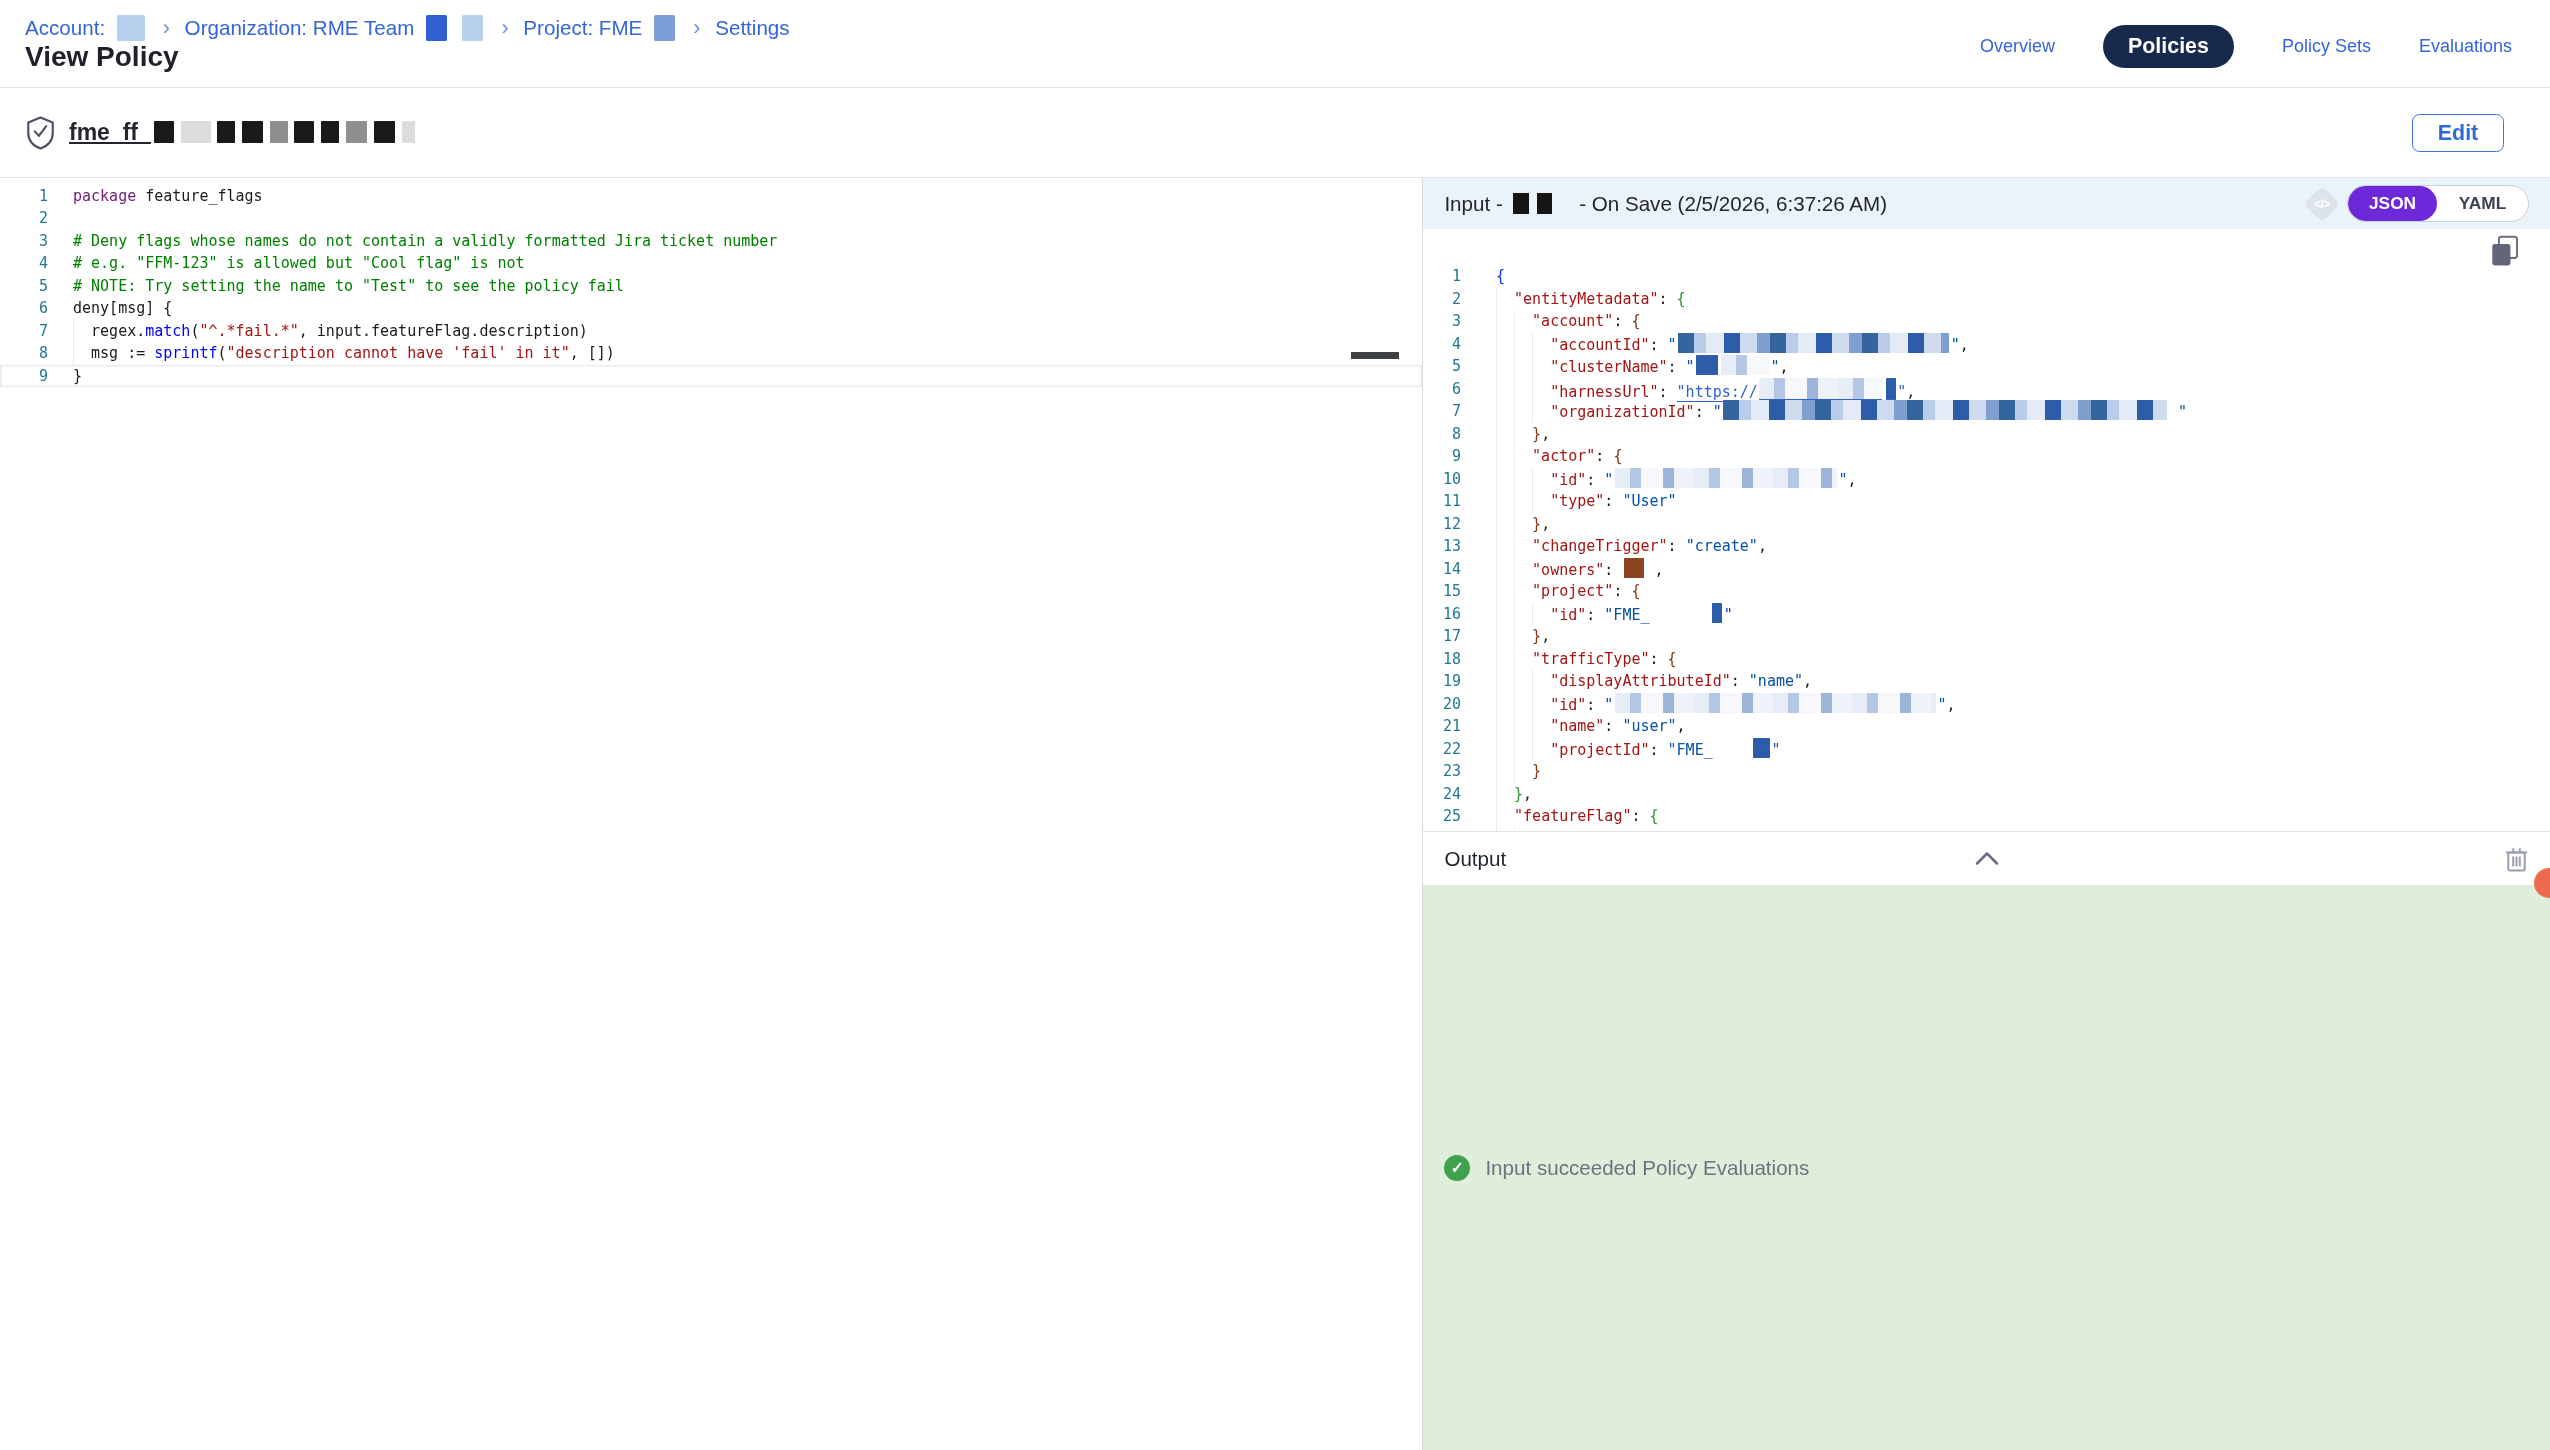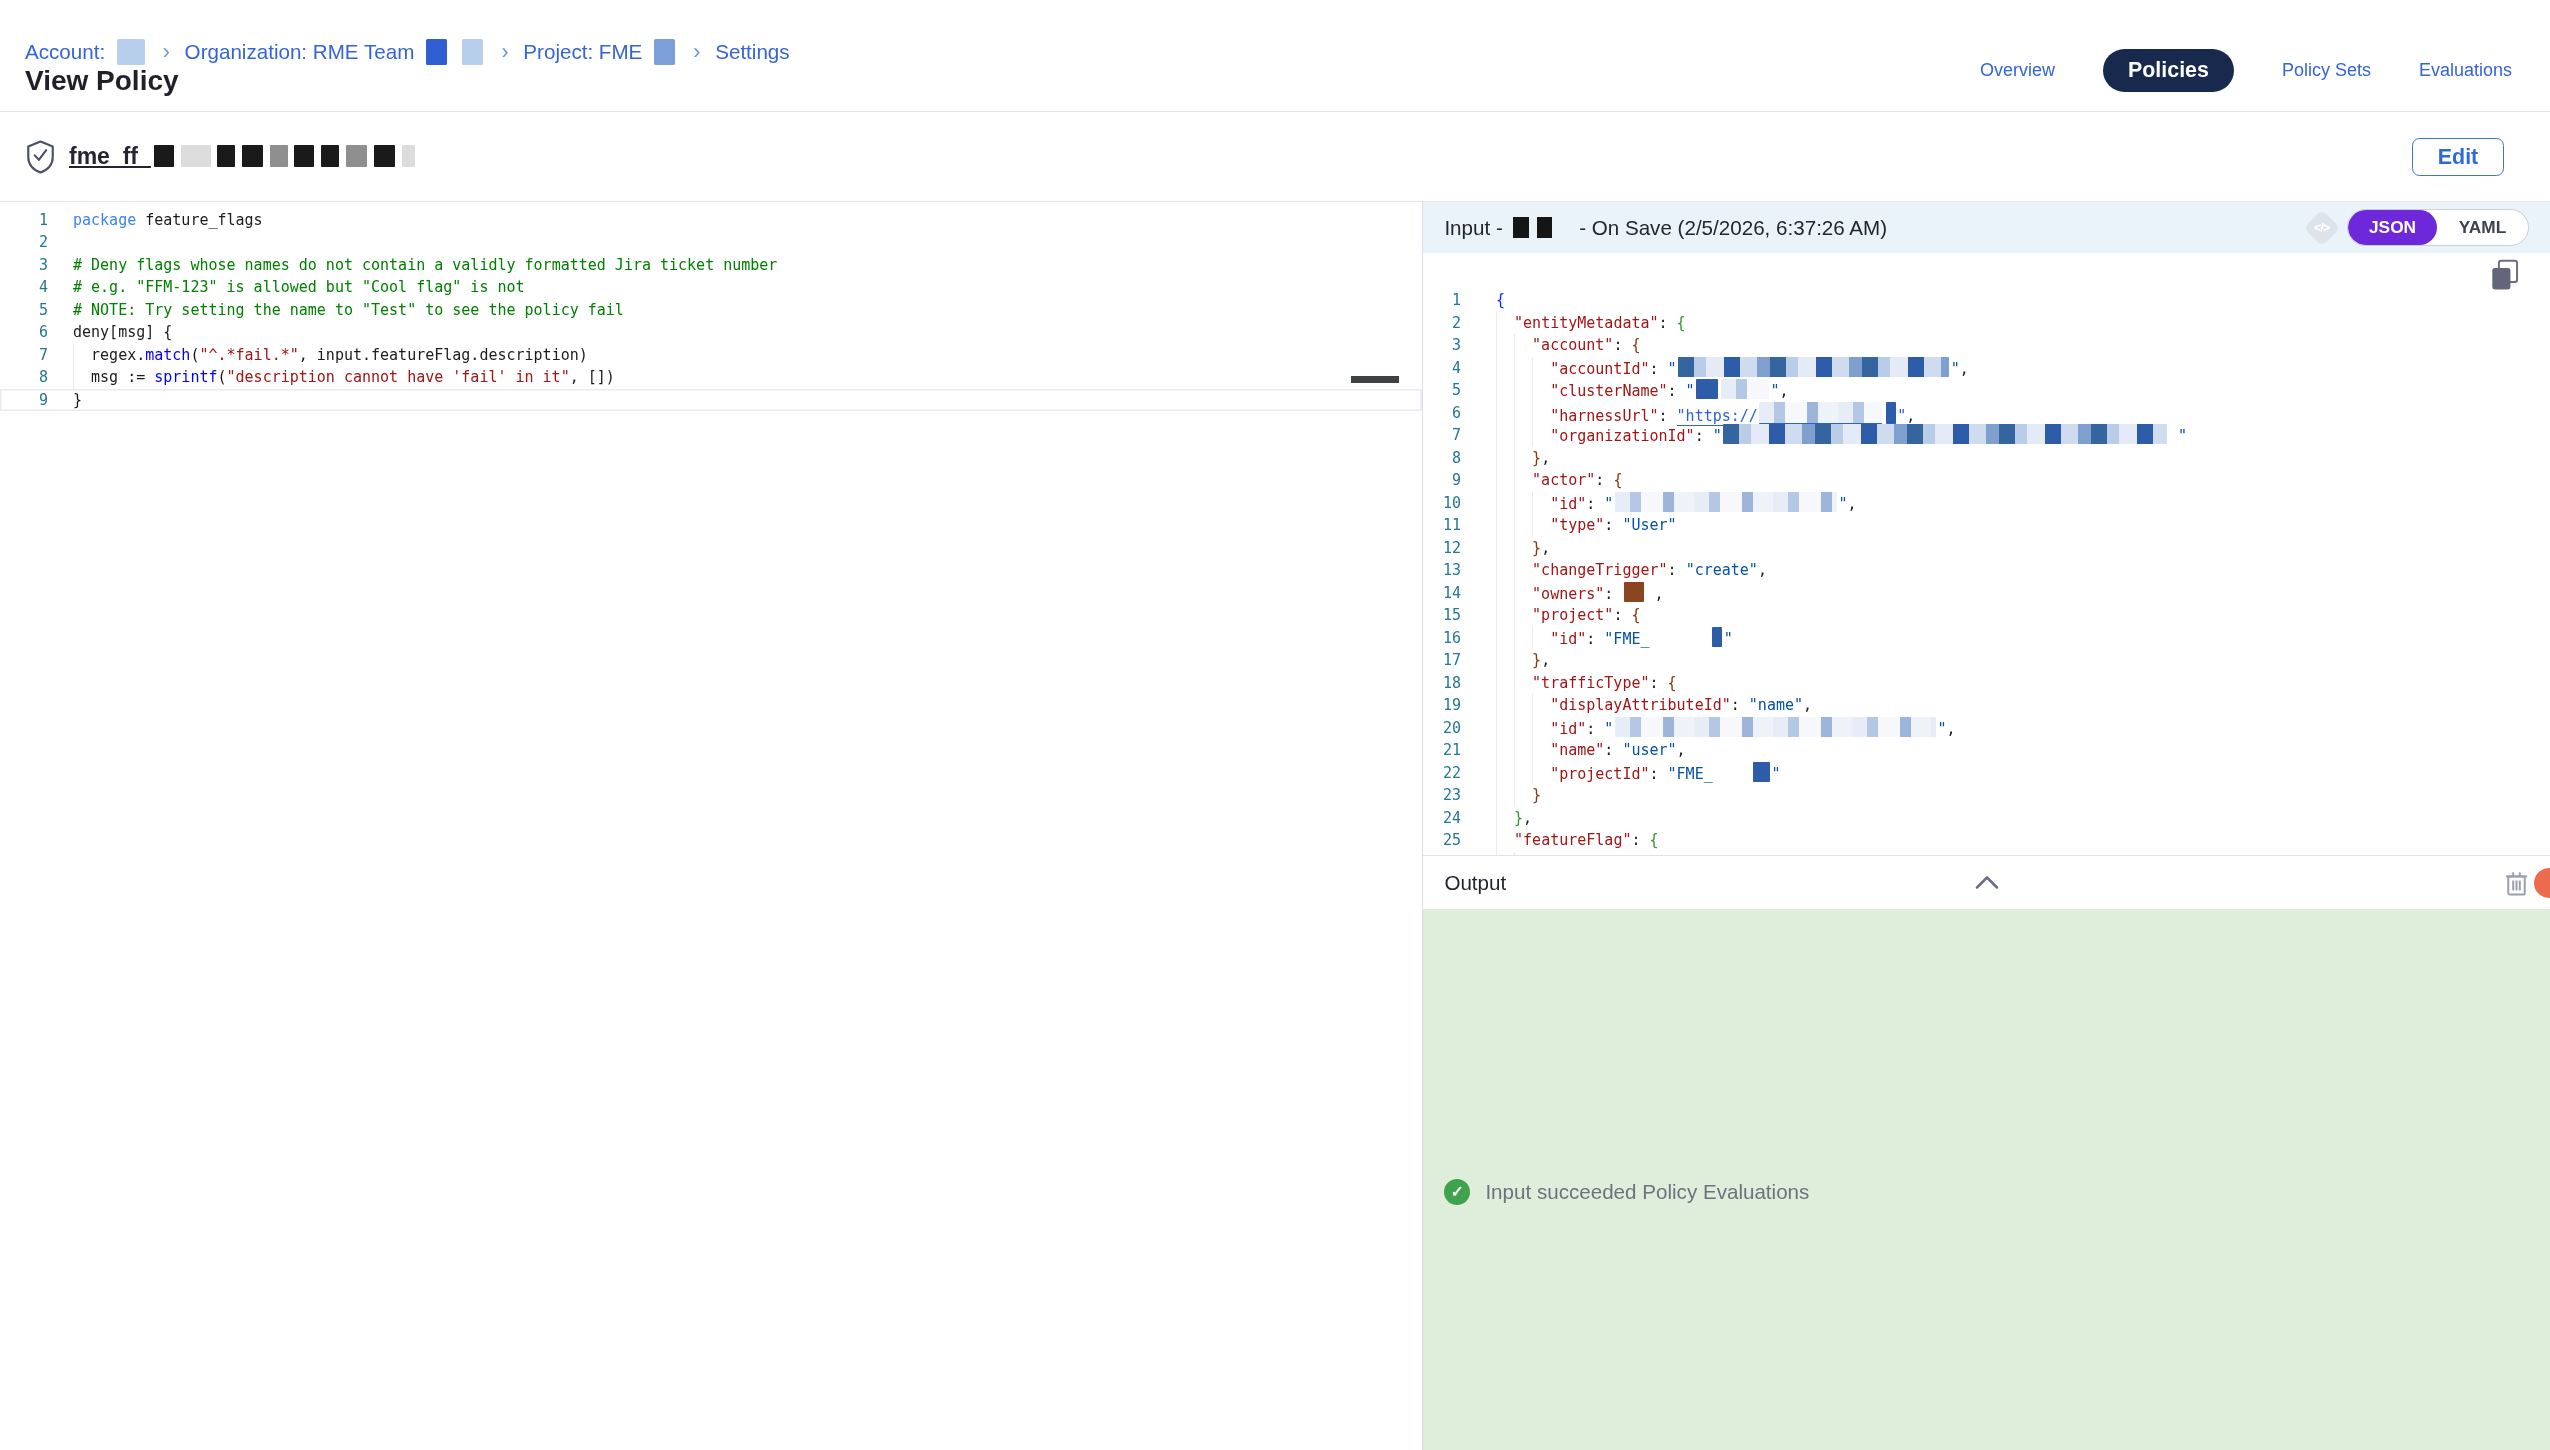--- a/index.html
+++ b/index.html
@@ -1,19 +1,19 @@
 <!DOCTYPE html>
 <html style="font-size:13px"><head>
 <meta charset="utf-8">
 <style>
   html,body{margin:0;padding:0;}
   body{width:2550px;height:1450px;position:relative;overflow:hidden;background:#fff;
        font-family:"Liberation Sans",sans-serif;color:#22232e;}
   
-  .top{position:relative;height:87px;border-bottom:0.8px solid #e3e4ea;background:#fff;margin-top:24px;}
+  .top{position:relative;height:87px;border-bottom:0.8px solid #e3e4ea;background:#fff;}
   .breadcrumb{position:absolute;left:25px;top:15px;font-size:20.6px;display:flex;align-items:center;gap:8.2px;white-space:nowrap;}
   .crumb{color:#3464d8;cursor:pointer;}
   .bsep{color:#6c93de;margin:0 6.6px;font-size:21.4px;}
   .bblock{display:inline-block;height:26px;border-radius:1.6px;margin:0 3.3px;vertical-align:middle;}
   .bLight{background:#b8cfec;} .bMed{background:#2f5fd0;} .bMid{background:#7d9fd9;}
   .page-title{position:absolute;left:25px;top:41px;font-size:28px;font-weight:700;color:#1f2029;margin:0;}
   .topnav{position:absolute;right:38px;top:25px;display:flex;align-items:center;gap:48px;}
   .navlink{color:#3464d8;font-size:18px;cursor:pointer;}
   .navpill{background:#17294d;color:#fff;font-weight:700;font-size:21.4px;padding:9px 25px;border-radius:821px;cursor:pointer;}
   
@@ -29,21 +29,21 @@
   .panel{flex:1;min-width:0;border-left:0.8px solid #d9dbe1;display:flex;flex-direction:column;background:#fff;}
   
   .cl{display:flex;height:22.5px;line-height:22.5px;font-family:"DejaVu Sans Mono",monospace;font-size:15px;}
   .lno{text-align:right;color:#237893;user-select:none;flex:0 0 auto;}
   .ed-left .lno{width:48px;}
   .ed-json .lno{width:38px;}
   .ccode{white-space:pre;flex:1;}
   .ed-left .ccode{padding-left:25px;}
   .ed-json .ccode{padding-left:35px;}
   .g{display:inline-block;box-sizing:border-box;width:2ch;height:22.5px;border-left:0.8px solid #ebebee;vertical-align:top;}
-  .tk-kw{color:#3b82f6;text-align:center;} .tk-fn{color:#0000ff;margin-top:43px;} .tk-cm{color:#008000;} .tk-st{color:#a31515;}
+  .tk-kw{color:#701a75;text-align:center;} .tk-fn{color:#0000ff;margin-top:43px;} .tk-cm{color:#008000;} .tk-st{color:#a31515;}
   .tk-key{color:#a31515;} .tk-sv{color:#0451a5;}
   .tk-b1{color:#0431fa;} .tk-b2{color:#319331;} .tk-b3{color:#7b3814;} .tk-pl{color:#1b1b1b;}
   .tk-ln{color:#2e61c9;border-bottom:1.6px solid #2e61c9;}
   .rd{display:inline-block;height:20px;vertical-align:-3.3px;border-radius:0.8px;margin:0 1.6px;}
   .rd.u{border-bottom:1.6px solid #2e61c9;height:21.4px;}
   .rblue{background:#2d5ca8;} .rbrown{background:#8a4420;} .rsp{background:transparent;}
   .mblue{background:repeating-linear-gradient(90deg,#34659f 0 16.4px,#b9cce8 16.4px 28px,#e4ebf6 28px 46px,#2d5ca8 46px 62px,#cfdcf0 62px 79px,#7f9fce 79px 92px);}
   .mlblue{background:repeating-linear-gradient(90deg,#e7edf7 0 15px,#b4c7e4 15px 26px,#f6f8fc 26px 48px,#9db5da 48px 59px,#eef2f9 59px 79px);}
   .cur{box-shadow:inset 0 0 0 1.6px #e9ebf0;}
   .ruler-dash{position:absolute;top:174px;right:23px;width:48px;height:6.6px;background:#3f4245;}

